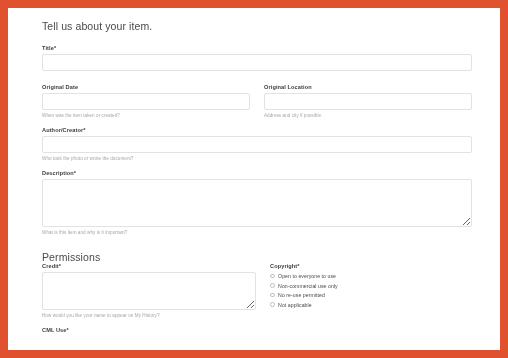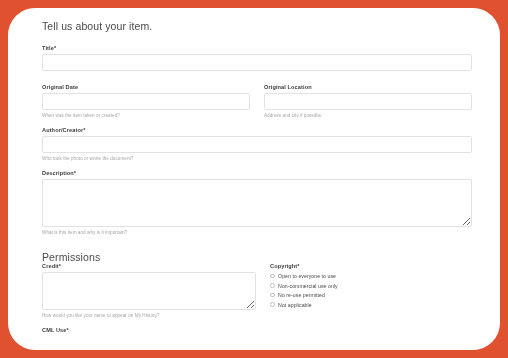--- a/index.html
+++ b/index.html
@@ -1,15 +1,15 @@
 <!DOCTYPE html>
 <html><head>
 <meta charset="utf-8">
 <style>
-  * { box-sizing: border-box; border-radius: 27px; }
+  * { box-sizing: border-box; }
   html, body { margin: 0; padding: 0; }
   body {
     width: 508px;
     height: 358px;
     background: #e0522f;
     font-family: "Liberation Sans", sans-serif;
     overflow: hidden;
   }
   .page-frame {
     position: absolute;

